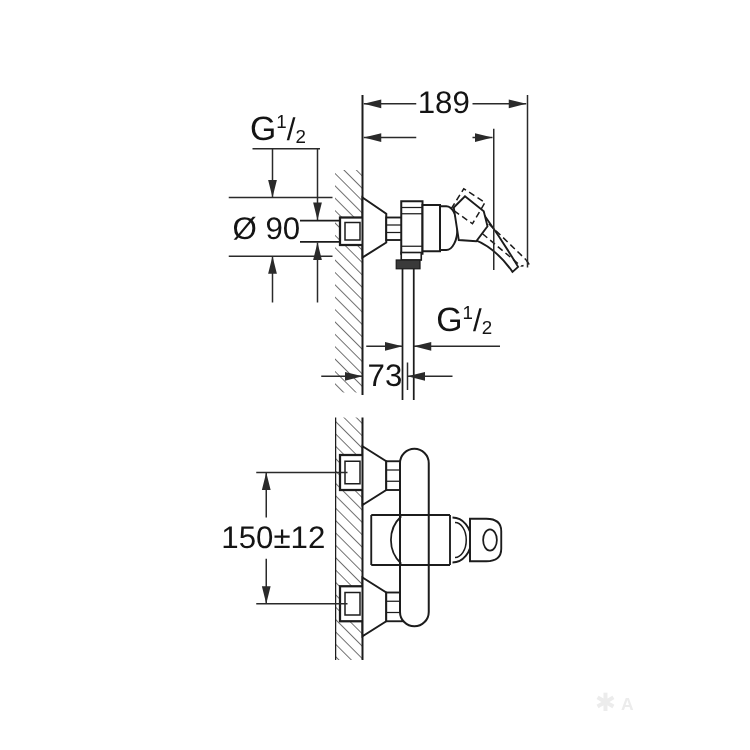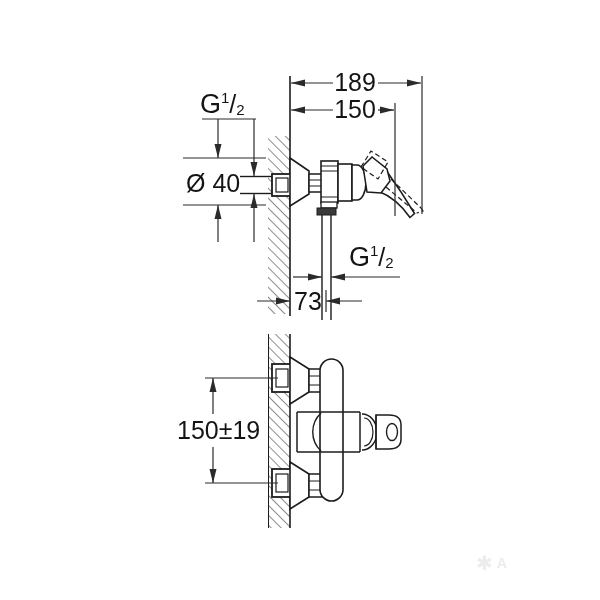--- a/index.html
+++ b/index.html
@@ -174,30 +174,29 @@
     <line x1="205" y1="378" x2="278" y2="378"></line>
     <line x1="205" y1="483" x2="278" y2="483"></line>
     <line x1="213" y1="378" x2="213" y2="414"></line>
     <line x1="213" y1="447" x2="213" y2="483"></line>
     <polygon points="213,378 209.5,392 216.5,392" fill="#2a2a2a" stroke="none"></polygon>
     <polygon points="213,483 209.5,469 216.5,469" fill="#2a2a2a" stroke="none"></polygon>
   </g>
 </svg>
 
 <div class="dim num" style="left:325px;top:70px;width:60px;">189</div>
-<div class="dim num" style="left:325px;top:97px;width:60px;">150</div>
 
 <div class="dim thread" style="left:200px;top:90px;"><span class="g">G</span><span class="sup">1</span><span class="slash">/</span><span class="sub">2</span></div>
 
-<div class="dim" style="left:186px;top:171px;">Ø 40</div>
+<div class="dim" style="left:186px;top:171px;">Ø 90</div>
 
 <div class="dim thread" style="left:349px;top:243px;"><span class="g">G</span><span class="sup">1</span><span class="slash">/</span><span class="sub">2</span></div>
 
 <div class="dim num" style="left:288px;top:289px;width:40px;">73</div>
 
-<div class="dim" style="left:177px;top:418px;">150±19</div>
+<div class="dim" style="left:177px;top:418px;">150±12</div>
 
 <div class="watermark">
   <span class="wm-logo">✱</span>
   <span class="wm-text">АГРОМАТ</span>
 </div>
 
 </div>
 
 </body></html>

